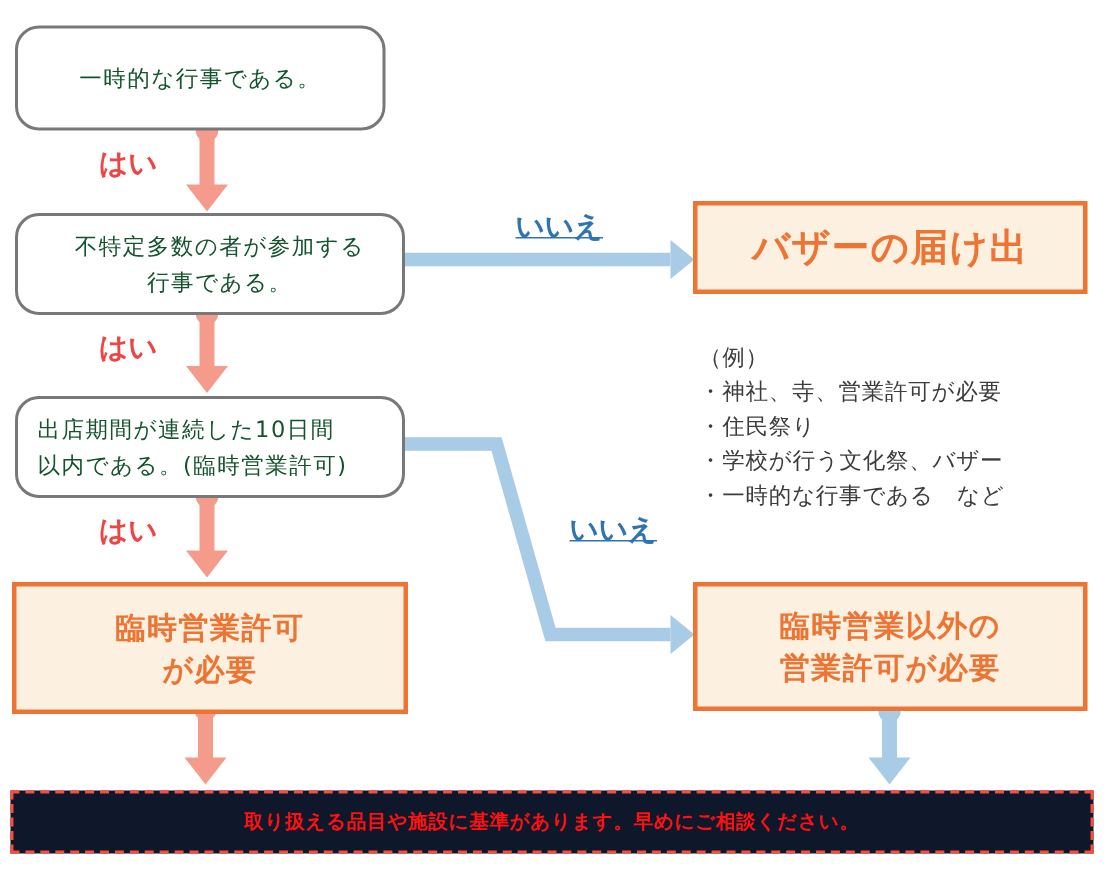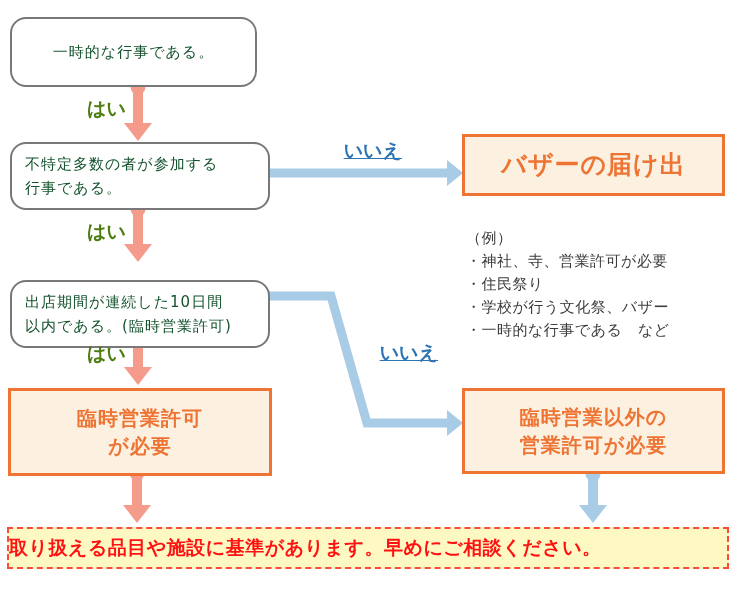--- a/index.html
+++ b/index.html
@@ -17,30 +17,30 @@
   .qbox.center{align-items:center;text-align:center;}
   .qbox .line{display:block;line-height:24px;}
   
   .obox{
     border:3px solid #EE7434;background:#FCF1E1;color:#EE7434;
     font-weight:bold;display:flex;flex-direction:column;justify-content:center;
     align-items:center;text-align:center;letter-spacing:1px;
   }
   .obox .line{display:block;line-height:28px;}
   
-  .yes{color:#4d7c0f;font-weight:bold;font-size:19px;text-align:right;}
+  .yes{color:#ef4444;font-weight:bold;font-size:19px;}
   .no{color:#2E74B5;font-weight:bold;font-size:19px;text-align:right;text-decoration:underline;}
   
   .examples{color:#3c3c3c;font-size:15px;line-height:23px;letter-spacing:0.5px;}
   .examples div{white-space:nowrap;}
   
   .notice{
-    border:2px dashed #FB4B3C;background:#fef9c3;color:#FF1111;
-    font-weight:bold;font-size:19px;display:flex;align-items:center;
-    justify-content:flex-start;text-align:center;letter-spacing:0.5px;
+    border:2px dashed #FB4B3C;background:#0f172a;color:#FF1111;
+    font-weight:bold;font-size:13px;display:flex;align-items:center;
+    justify-content:center;text-align:center;letter-spacing:0.5px;
   }
   svg.connectors{position:absolute;left:0;top:0;pointer-events:none;}
 </style>
 </head>
 <body>
 
 <div id="canvas">
 
   <svg class="connectors" width="745" height="595" viewBox="0 0 745 595">
 
@@ -84,26 +84,26 @@
       <circle cx="593" cy="474" r="7.5"></circle>
       <rect x="588" y="474" width="10" height="32"></rect>
       <polygon points="579,505 607,505 593,523"></polygon>
     </g>
   </svg>
 
   <div class="abs qbox center" style="left:10px;top:17px;width:247px;height:70px;">
     <span class="line">一時的な行事である。</span>
   </div>
 
-  <div class="abs qbox" style="left:10px;top:142px;width:260px;height:68px;padding-left:13px;">
+  <div class="abs qbox" style="left:10px;top:142px;width:260px;height:68px;padding-left:13px;text-align:center;">
     <span class="line">不特定多数の者が参加する</span>
     <span class="line">行事である。</span>
   </div>
 
-  <div class="abs qbox" style="left:10px;top:280px;width:260px;height:68px;padding-left:13px;">
+  <div class="abs qbox" style="left:10px;top:264px;width:260px;height:68px;padding-left:13px;">
     <span class="line">出店期間が連続した10日間</span>
     <span class="line">以内である。(臨時営業許可)</span>
   </div>
 
   <div class="abs yes" style="left:66px;top:96px;width:60px;">はい</div>
   <div class="abs yes" style="left:66px;top:219px;width:60px;">はい</div>
   <div class="abs yes" style="left:66px;top:341px;width:60px;">はい</div>
 
   <div class="abs no" style="left:324px;top:138px;width:78px;">いいえ</div>
   <div class="abs no" style="left:360px;top:340px;width:78px;">いいえ</div>

